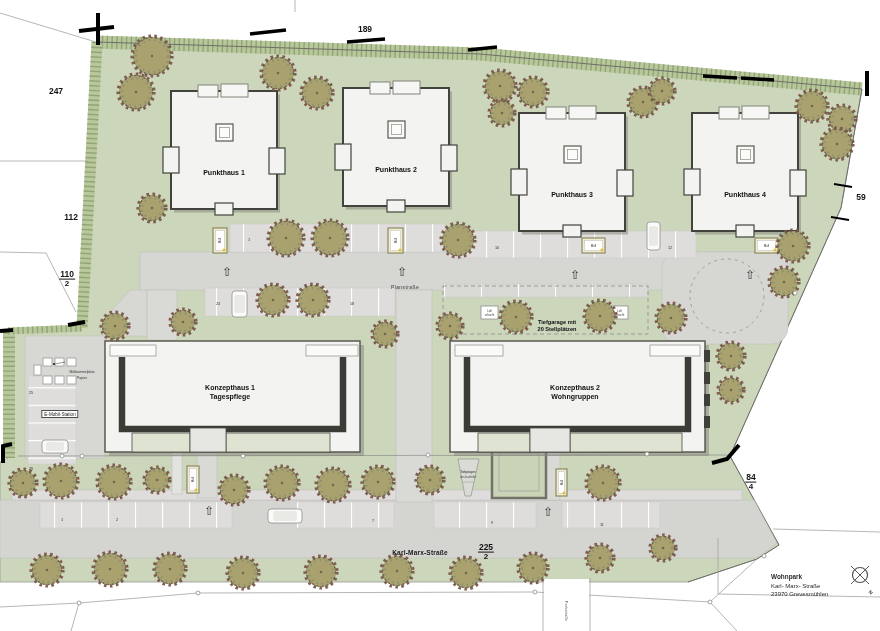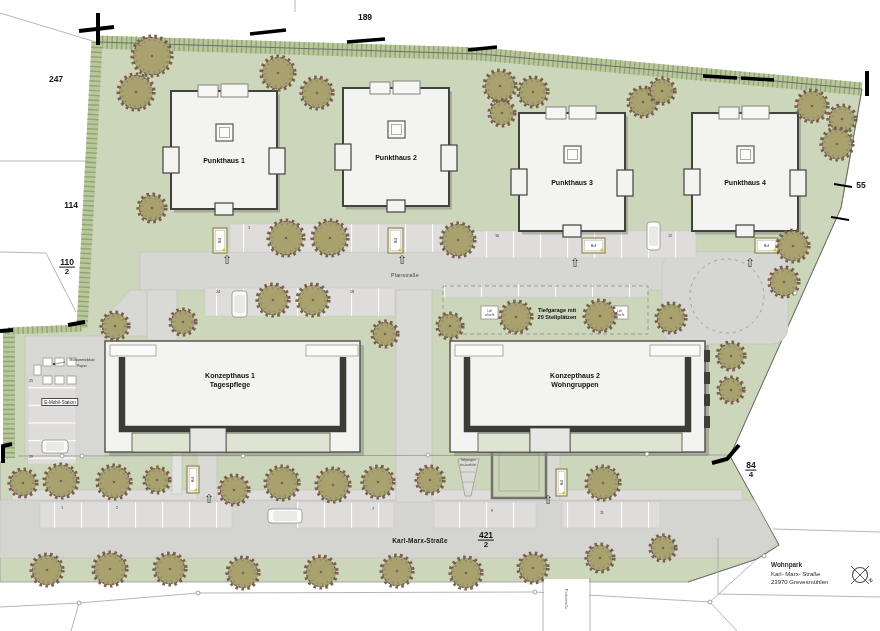--- a/index.html
+++ b/index.html
@@ -1,18 +1,18 @@
 <!DOCTYPE html>
 <html><head>
 <meta charset="utf-8">
 <style>
   html,body{margin:0;padding:0;background:#fff;font-family:"Liberation Sans",sans-serif;}
   #plan{position:relative;width:880px;height:631px;background:#fff;overflow:hidden;}
   #basesvg{position:absolute;left:0;top:0;}
-  #labels{position:absolute;left:0;top:0;width:880px;height:566px;pointer-events:none;border-radius:10px;}
+  #labels{position:absolute;left:0;top:12px;width:880px;height:566px;pointer-events:none;border-radius:10px;}
   .lbl{position:absolute;transform:translate(-50%,-50%);color:#161616;white-space:nowrap;line-height:1.15;text-align:center;}
   .bldg{font-size:7px;font-weight:bold;color:#101010;}
   .glab{font-size:5.6px;font-weight:bold;color:#101010;}
   .tinylab{font-size:5px;color:#3a3a3a;letter-spacing:.4px;}
   .street{font-size:6.5px;font-weight:bold;color:#1a1a1a;letter-spacing:.2px;}
   .vert{position:absolute;transform:translate(-50%,-50%) rotate(90deg);font-size:3.8px;color:#555;letter-spacing:.2px;}
   .addr{position:absolute;font-size:6px;color:#2a2a2a;white-space:nowrap;line-height:1;}
   .addr.b{font-weight:bold;font-size:6.4px;}
   .ebox{position:absolute;transform:translate(-50%,-50%);border:0.5px solid #4a4a4a;background:#fff;padding:0.5px 2px;font-size:4.6px;color:#222;white-space:nowrap;}
   .xtiny{font-size:3.4px;color:#333;}
@@ -677,25 +677,25 @@
   <div class="lbl xtiny" style="left:82px;top:361px;">Müllsammelplatz</div>
   <div class="lbl xtiny" style="left:82px;top:367px;">Papier</div>
 
   <div class="addr b" style="left:771px;top:562px;">Wohnpark</div>
   <div class="addr" style="left:771px;top:571px;">Karl- Marx- Straße</div>
   <div class="addr" style="left:771px;top:579px;">23970 Grevesmühlen</div>
 
   <div class="nlab" style="left:871px;top:580px;">N</div>
 <div class="parcel" style="left: 365px; top: 17px;"><span class="num">189</span></div>
       <div class="parcel" style="left: 56px; top: 79px;"><span class="num">247</span></div>
-      <div class="parcel" style="left: 71px; top: 205px;"><span class="num">114</span></div>
+      <div class="parcel" style="left: 71px; top: 205px;"><span class="num">112</span></div>
       <div class="parcel" style="left: 67px; top: 267px;"><span class="num fr">110</span><div class="den">2</div></div>
-      <div class="parcel" style="left: 861px; top: 185px;"><span class="num">55</span></div>
+      <div class="parcel" style="left: 861px; top: 185px;"><span class="num">59</span></div>
       <div class="parcel" style="left: 751px; top: 470px;"><span class="num fr">84</span><div class="den">4</div></div>
-      <div class="parcel" style="left: 486px; top: 540px;"><span class="num fr">421</span><div class="den">2</div></div>
+      <div class="parcel" style="left: 486px; top: 540px;"><span class="num fr">225</span><div class="den">2</div></div>
       <div class="pnum" style="left: 249px; top: 228px;">1</div>
       <div class="pnum" style="left: 497px; top: 236px;">10</div>
       <div class="pnum" style="left: 670px; top: 236px;">12</div>
       <div class="pnum" style="left: 218px; top: 292px;">24</div>
       <div class="pnum" style="left: 352px; top: 292px;">18</div>
       <div class="pnum" style="left: 62px; top: 508px;">1</div>
       <div class="pnum" style="left: 117px; top: 508px;">2</div>
       <div class="pnum" style="left: 373px; top: 509px;">7</div>
       <div class="pnum" style="left: 492px; top: 511px;">9</div>
       <div class="pnum" style="left: 602px; top: 513px;">11</div>

